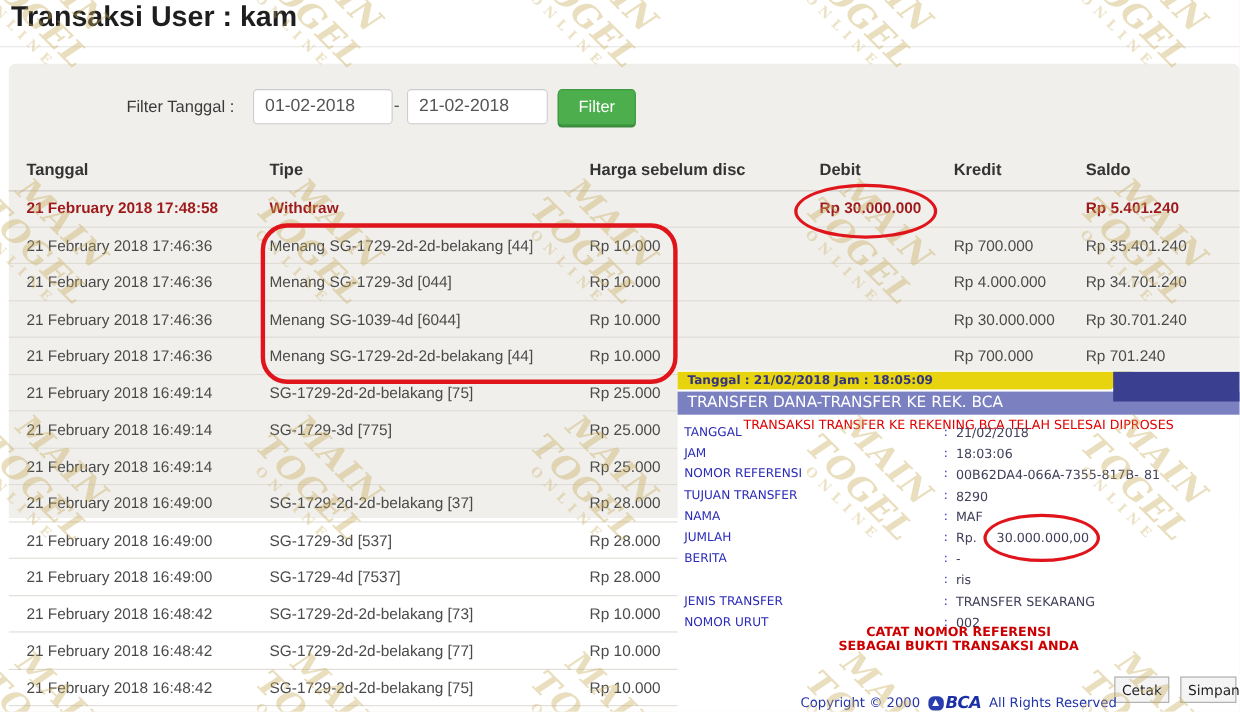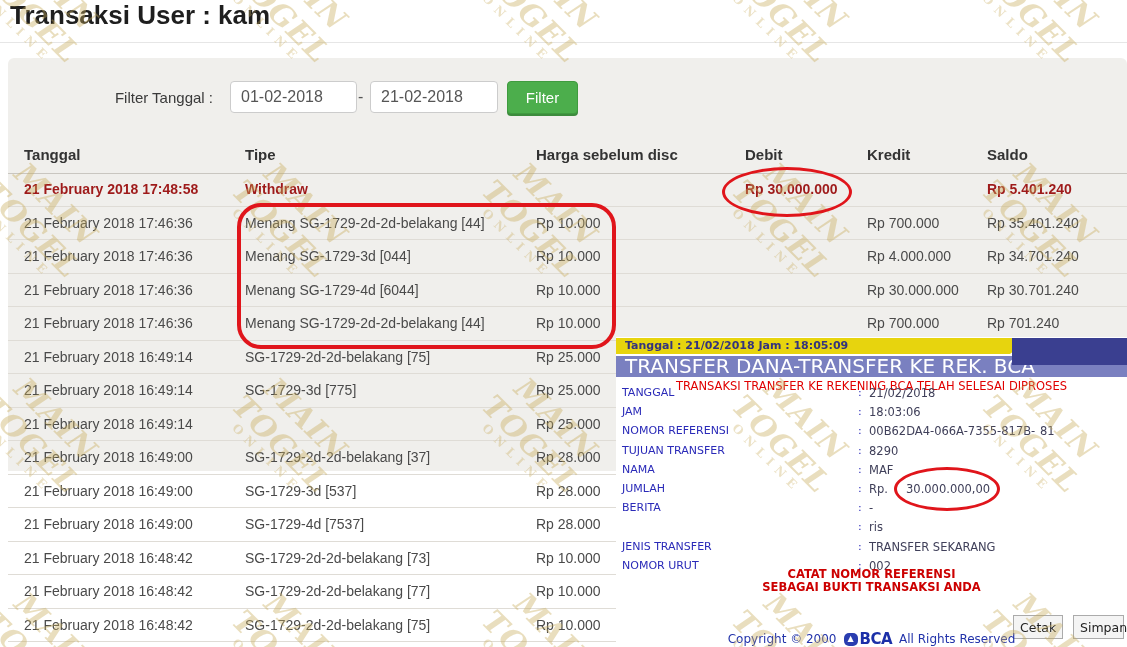--- a/index.html
+++ b/index.html
@@ -32,42 +32,42 @@
   .col-debit{left:737px}.col-kredit{left:859px}.col-saldo{left:979px}
   
   .receipt{position:absolute;left:616px;top:337px;width:511px;height:310px;background:#ffffff;z-index:10;
     font-family:"DejaVu Sans",sans-serif}
   .r-yellow{position:absolute;left:0;top:1px;width:394px;height:16px;background:#e7d40e}
   .r-yellow:after{content:"";position:absolute;left:100%;top:0;width:0;height:0;
     border-top:16px solid #e7d40e;border-right:20px solid transparent}
   .r-yellow-text{position:absolute;left:9px;top:0;font-size:11px;font-weight:bold;color:#33337e;line-height:16px;white-space:nowrap}
   .r-navy{position:absolute;left:396px;top:1px;width:115px;height:27px;background:#3a3f90;z-index:2}
   .r-peri{position:absolute;left:0;top:19px;width:511px;height:21px;background:#7a80c0;z-index:1}
-  .r-peri-text{position:absolute;left:9px;top:0;line-height:21px;font-size:20px;color:#ffffff;white-space:nowrap}
+  .r-peri-text{position:absolute;left:9px;top:0;line-height:21px;font-size:14px;color:#ffffff;white-space:nowrap}
   .r-status{position:absolute;left:0;top:42px;width:100%;text-align:center;font-size:11.5px;font-weight:normal;color:#e00000;white-space:nowrap}
   .r-fields{position:absolute;left:0;top:0;width:100%}
   .r-field{position:absolute;left:0;width:100%;height:19px}
   .r-label{position:absolute;left:6px;top:0;font-size:11px;color:#2a2ab8;line-height:14px;white-space:nowrap}
   .r-colon{position:absolute;left:242px;top:0;font-size:11px;color:#2a2ab8;line-height:14px}
   .r-value{position:absolute;left:253px;top:0;font-size:11.5px;color:#40405a;line-height:14px;white-space:nowrap}
   .r-value2{position:absolute;top:0;font-size:11.5px;color:#40405a;line-height:14px;white-space:nowrap}
   .v2-2{left:424px}
   .v2-5{left:290px}
   .r-note{position:absolute;left:0;width:100%;text-align:center;font-size:11.5px;font-weight:bold;color:#cc0000;white-space:nowrap}
   .r-note1{top:230px}.r-note2{top:243px}
   .r-btn{position:absolute;top:278px;height:24px;background:#f4f4f4;border:1px solid #ababab;
     font-family:"DejaVu Sans",sans-serif;font-size:12.5px;color:#222;cursor:pointer}
   .r-btn-cetak{left:397px;width:50px}
   .r-btn-simpan{left:457px;width:51px}
   .r-footer{position:absolute;left:0;top:293px;width:100%;display:flex;justify-content:center;align-items:center;gap:7px;
     font-size:12px;color:#2233aa;white-space:nowrap}
   .bca-logo{display:flex;align-items:center;gap:2px}
   .bca-icon{width:14px;height:13px;background:#2a3db0;border-radius:5px;display:inline-flex;align-items:center;justify-content:center;
     color:#fff;font-size:8px;line-height:1}
-  .bca-text{font-weight:bold;font-size:15px;color:#1b2fa8;letter-spacing:-0.5px}
+  .bca-text{font-weight:bold;font-style:italic;font-size:15px;color:#1b2fa8;letter-spacing:-0.5px}
   
   .anno{position:absolute;border:3px solid #e0151b;z-index:40;pointer-events:none}
   .anno-ellipse-debit{left:722px;top:167px;width:124px;height:44px;border-radius:50%}
   .anno-rect-menang{left:237px;top:203px;width:371px;height:138px;border-width:4px;border-radius:24px}
   .anno-ellipse-jumlah{left:894px;top:467px;width:100px;height:38px;border-radius:50%}
   
   .wm-layer{position:absolute;left:0;top:0;width:1127px;height:647px;z-index:30;pointer-events:none;overflow:hidden}
   .wm{position:absolute;width:200px;text-align:center;transform:rotate(45deg)}
   .wm .l1{font-family:"DejaVu Serif",serif;font-style:italic;font-weight:bold;font-size:30px;
     color:rgba(201,172,92,0.40);letter-spacing:1px}
@@ -117,21 +117,21 @@
       <div class="trow" style="top: 67px;">
     <span class="c col-tanggal">21 February 2018 17:46:36</span>
     <span class="c col-tipe">Menang SG-1729-3d [044]</span>
     <span class="c col-harga">Rp 10.000</span>
     <span class="c col-debit"></span>
     <span class="c col-kredit">Rp 4.000.000</span>
     <span class="c col-saldo">Rp 34.701.240</span>
   </div>
       <div class="trow" style="top: 100.5px;">
     <span class="c col-tanggal">21 February 2018 17:46:36</span>
-    <span class="c col-tipe">Menang SG-1729-4d [6044]</span>
+    <span class="c col-tipe">Menang SG-1039-4d [6044]</span>
     <span class="c col-harga">Rp 10.000</span>
     <span class="c col-debit"></span>
     <span class="c col-kredit">Rp 30.000.000</span>
     <span class="c col-saldo">Rp 30.701.240</span>
   </div>
       <div class="trow" style="top: 134px;">
     <span class="c col-tanggal">21 February 2018 17:46:36</span>
     <span class="c col-tipe">Menang SG-1729-2d-2d-belakang [44]</span>
     <span class="c col-harga">Rp 10.000</span>
     <span class="c col-debit"></span>

